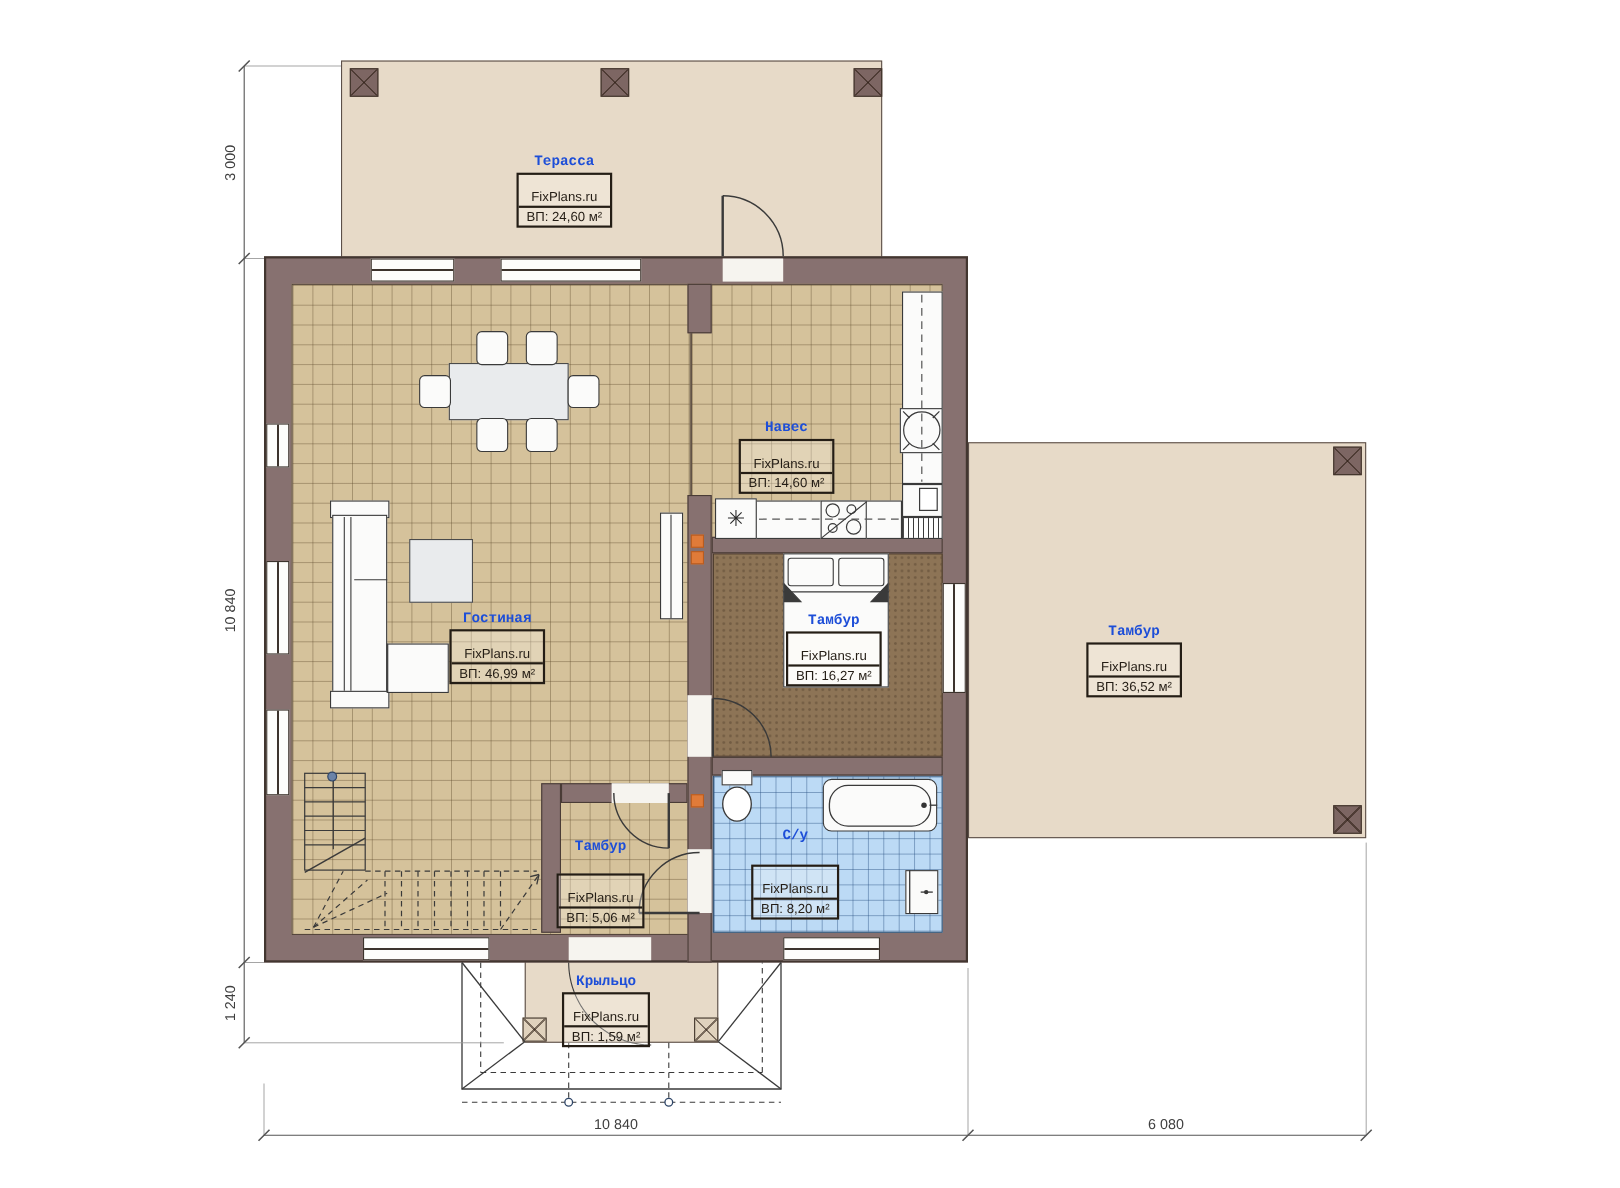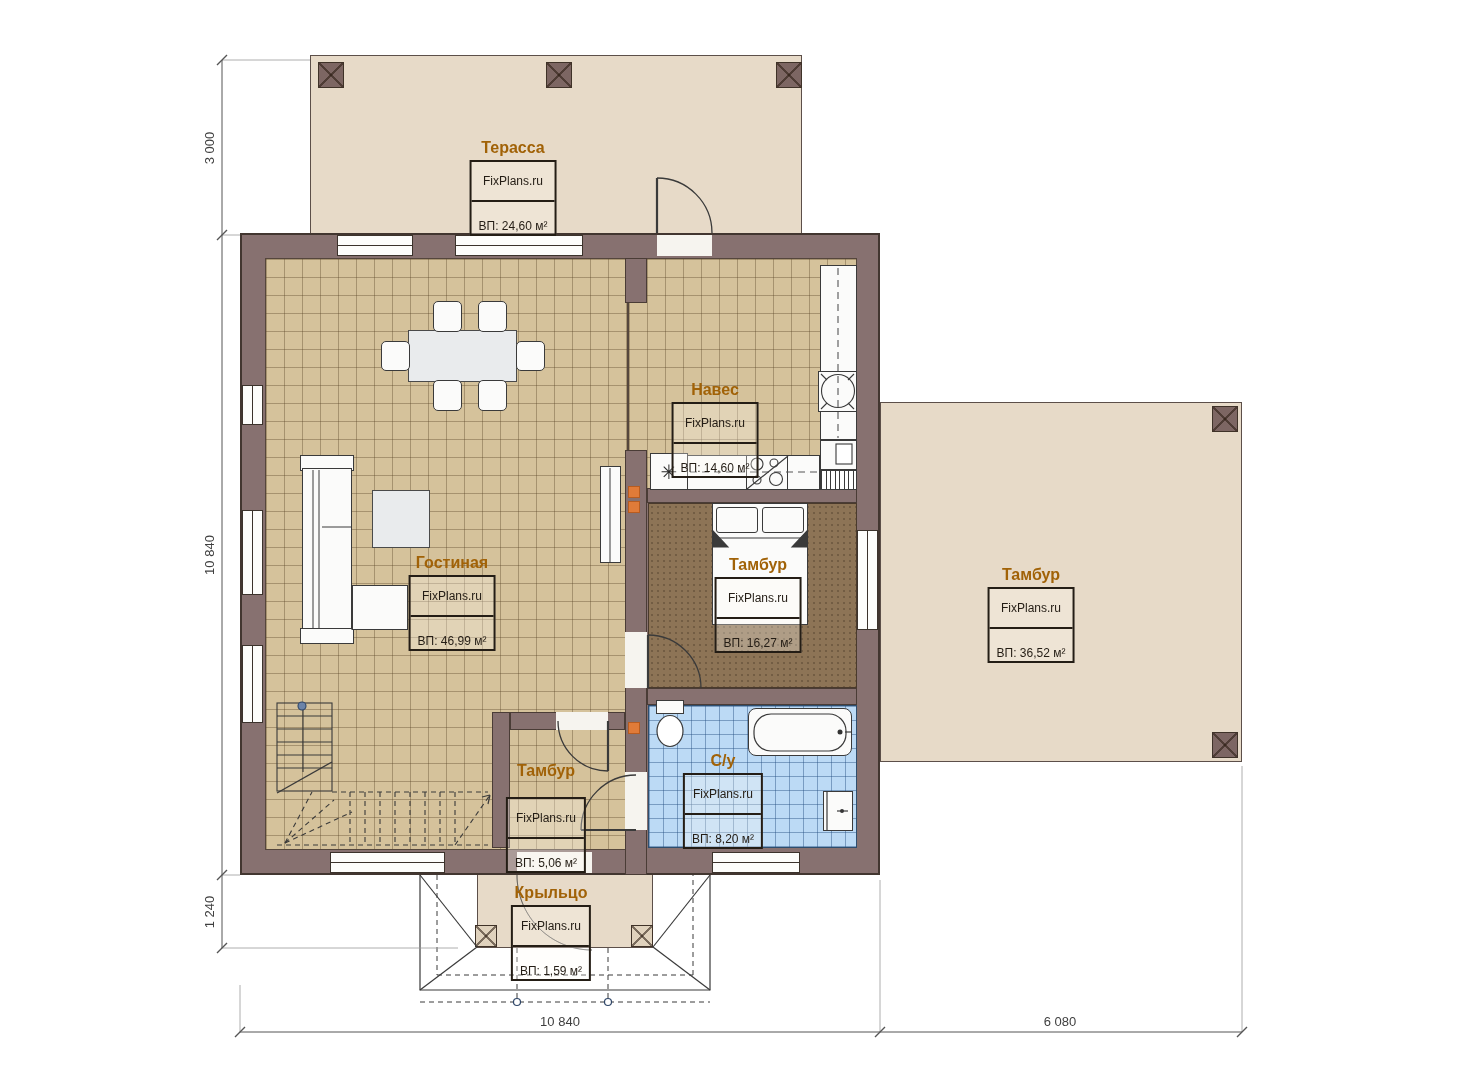--- a/index.html
+++ b/index.html
@@ -43,25 +43,25 @@
   .chair{background:#fbfbfa;border:1.5px solid #3a3a3a;border-radius:5px;}
   .heater{background:#fff;border:1px solid #3a3a3a;background-image:
       repeating-linear-gradient(90deg,#3a3a3a 0 1px,transparent 1px 4.5px);}
   .marker{background:#e07b39;border:1.5px solid #b85c20;}
   .fridge-glyph{display:flex;align-items:center;justify-content:center;
       font-size:20px;color:#2a2a2a;line-height:1;}
 
   
   .rlabel{position:absolute;display:flex;flex-direction:column;align-items:center;
       transform:translateX(-50%);z-index:70;}
-  .rname{font-weight:bold;font-size:16px;color:#a16207;margin-bottom:3px;white-space:nowrap;}
+  .rname{font-weight:bold;font-size:13px;color:#1d4ed8;margin-bottom:3px;white-space:nowrap;font-family:Liberation Mono, monospace;}
   .rbox{border:2px solid #241d15;background:rgba(255,252,245,.30);text-align:center;
       font-size:12px;color:#241d15;}
-  .rbrand{border-bottom:2px solid #241d15;padding:12px 7px;white-space:nowrap;}
-  .rarea{padding:1px 7px;white-space:nowrap;margin-top:16px;}
+  .rbrand{border-bottom:2px solid #241d15;padding:1px 7px;white-space:nowrap;margin-top:12px;}
+  .rarea{padding:1px 7px;white-space:nowrap;}
 
   svg.linework{position:absolute;left:0;top:0;z-index:55;pointer-events:none;}
   .dim-text{font:13px "Liberation Sans",sans-serif;fill:#3f3f3f;}
 </style>
 </head>
 <body>
 
 <div class="canvas">
 
   <div class="abs outdoor" style="left:310px;top:55px;width:492px;height:180px;"></div>
@@ -297,21 +297,21 @@
       <div class="rarea">ВП: 36,52 м²</div>
       </div>
   </div>
   <div class="rlabel" style="left:546px;top:762px;gap:14px;">
     <div class="rname">Тамбур</div>
     <div class="rbox">
         <div class="rbrand">FixPlans.ru</div>
       <div class="rarea">ВП: 5,06 м²</div>
       </div>
   </div>
-  <div class="rlabel" style="left:723px;top:752px;">
+  <div class="rlabel" style="left:723px;top:752px;gap:16px;">
     <div class="rname">С/у</div>
     <div class="rbox">
         <div class="rbrand">FixPlans.ru</div>
       <div class="rarea">ВП: 8,20 м²</div>
       </div>
   </div>
   <div class="rlabel" style="left:551px;top:884px;">
     <div class="rname">Крыльцо</div>
     <div class="rbox">
         <div class="rbrand">FixPlans.ru</div>

